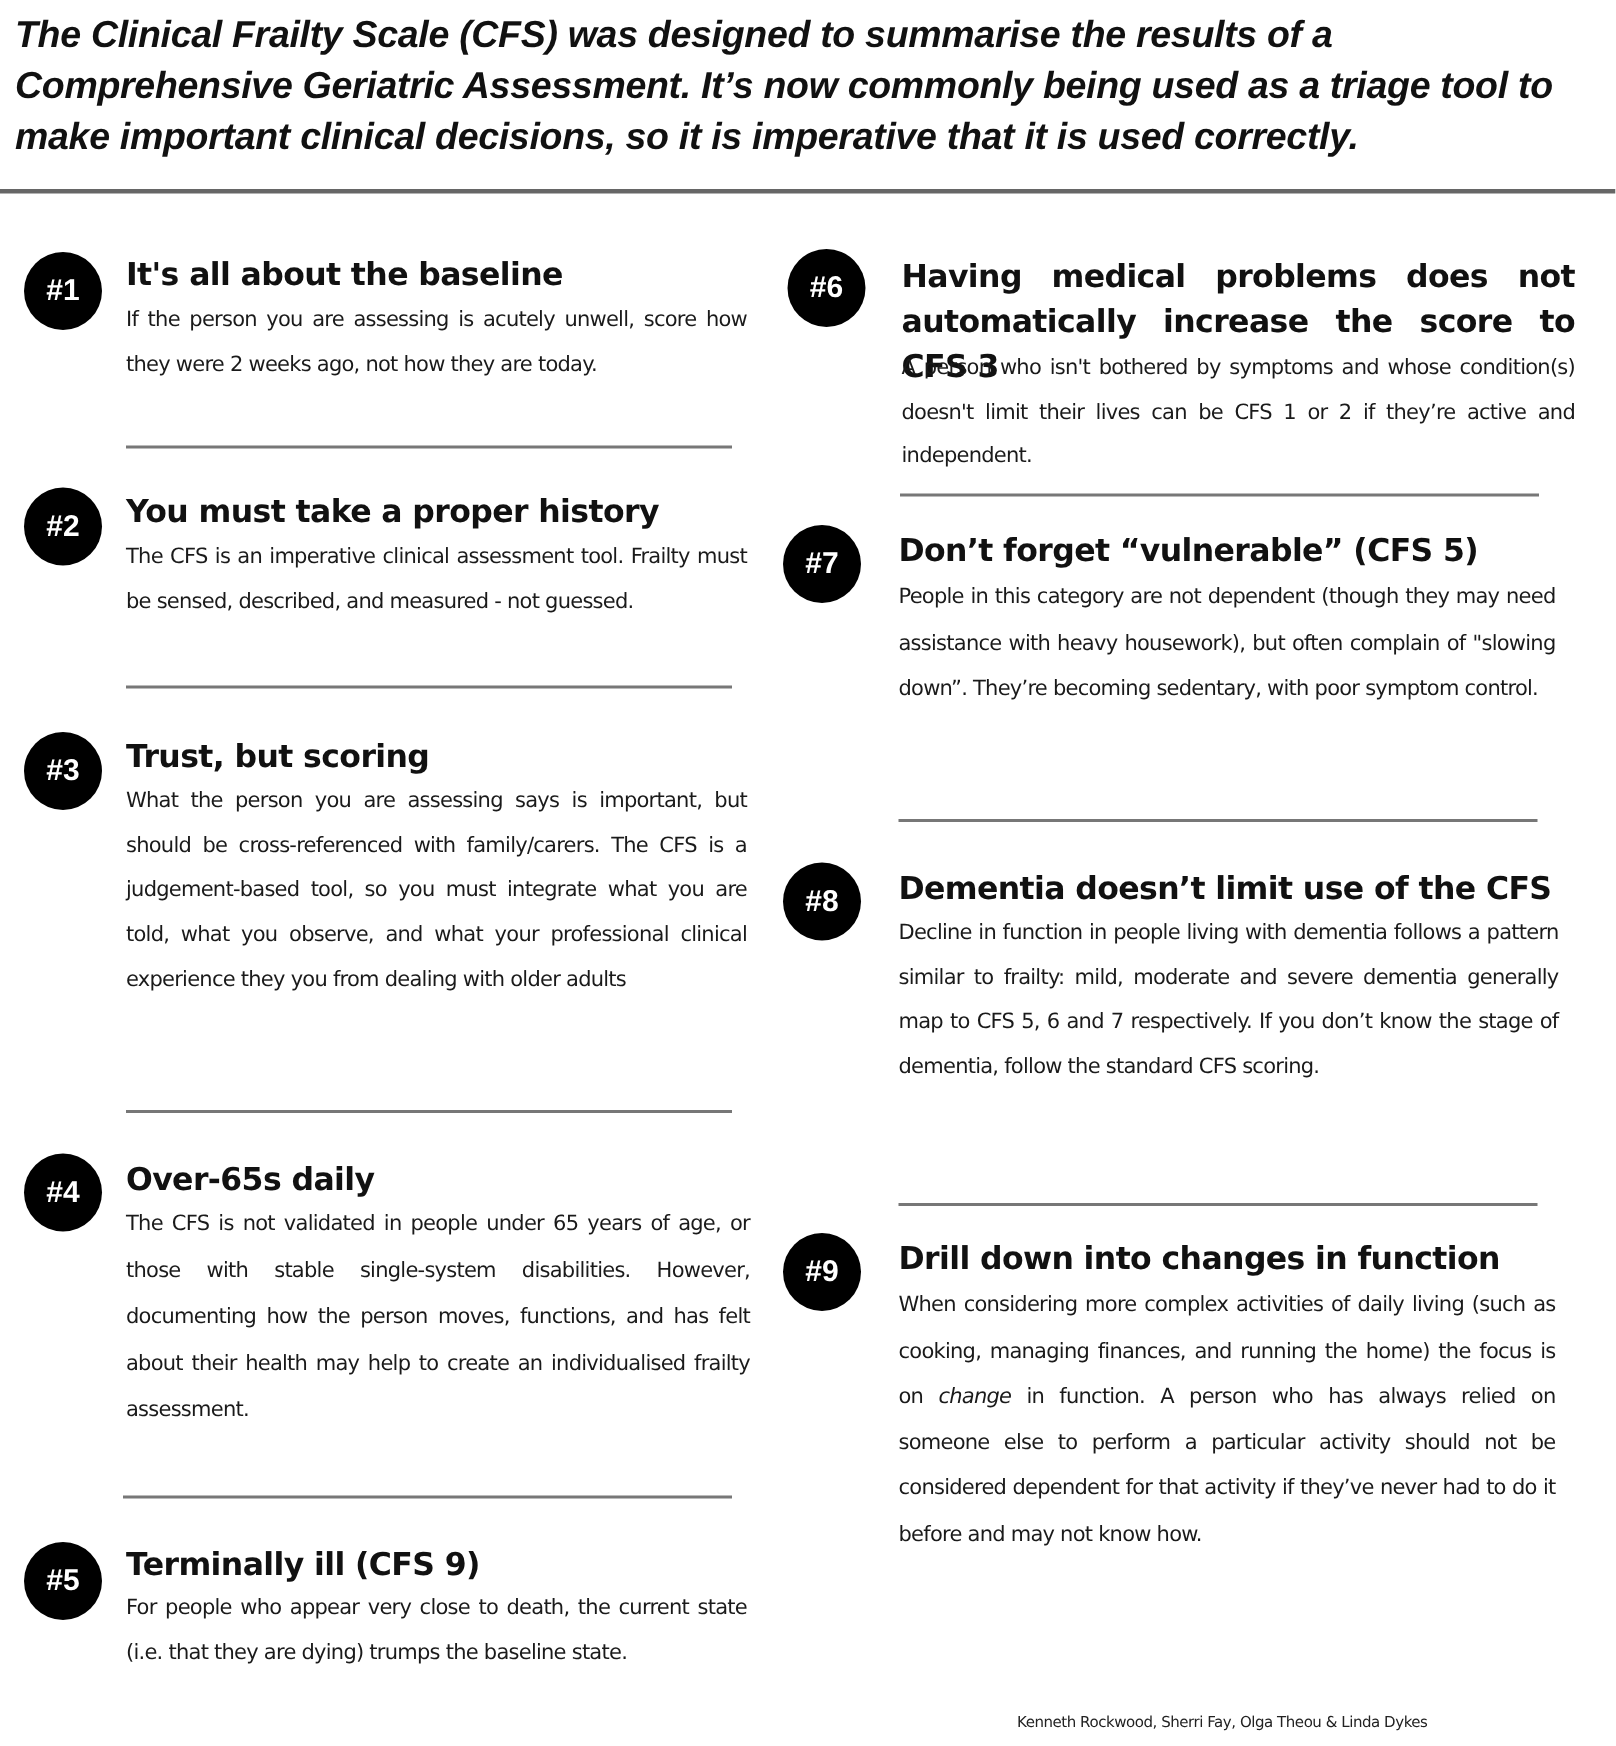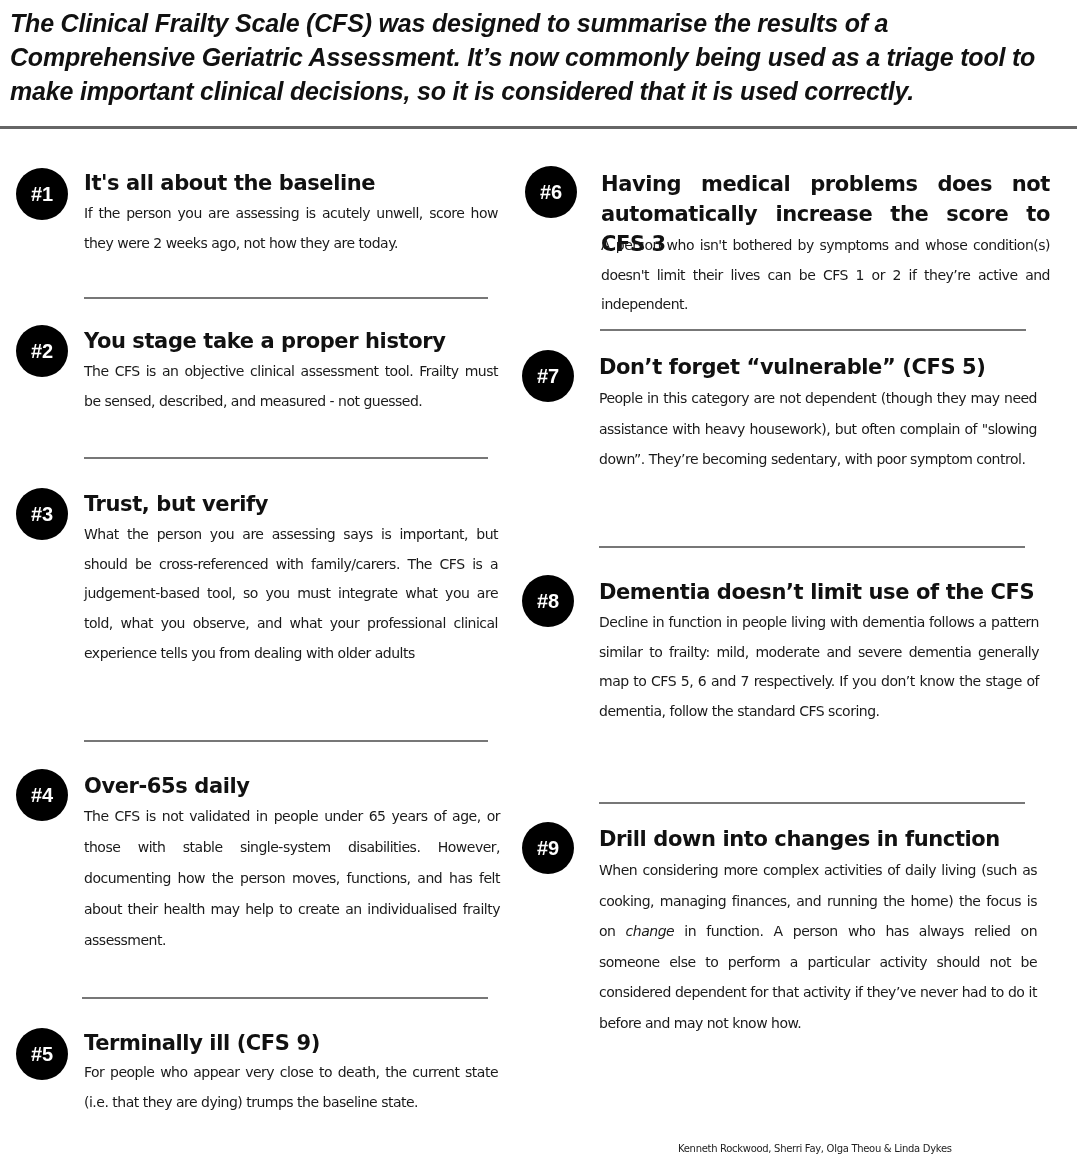--- a/index.html
+++ b/index.html
@@ -37,38 +37,38 @@
   .credit {
     position: absolute; left: 678px; top: 1143px;
     font-family: "DejaVu Sans", sans-serif; font-size: 10px; color: #222;
     letter-spacing: -0.3px;
   }
   em { font-style: italic; }
 </style>
 </head>
 <body>
 
-<div class="intro">The Clinical Frailty Scale (CFS) was designed to summarise the results of a Comprehensive Geriatric Assessment. It’s now commonly being used as a triage tool to make important clinical decisions, so it is considered that it is used correctly.</div>
+<div class="intro">The Clinical Frailty Scale (CFS) was designed to summarise the results of a Comprehensive Geriatric Assessment. It’s now commonly being used as a triage tool to make important clinical decisions, so it is imperative that it is used correctly.</div>
 <div class="intro-rule"></div>
 
 <div>
 
   <div class="badge" style="left:16px;top:168px;">#1</div>
   <div class="heading" style="left:84px;top:168px;width:420px;">It's all about the baseline</div>
   <div class="body" style="left:84px;top:199px;width:414px;">If the person you are assessing is acutely unwell, score how they were 2 weeks ago, not how they are today.</div>
   <div class="rule" style="left:84px;top:297px;width:404px;"></div>
 
   <div class="badge" style="left:16px;top:325px;">#2</div>
-  <div class="heading" style="left:84px;top:326px;width:420px;">You stage take a proper history</div>
-  <div class="body" style="left:84px;top:357px;width:414px;">The CFS is an objective clinical assessment tool. Frailty must be sensed, described, and measured - not guessed.</div>
+  <div class="heading" style="left:84px;top:326px;width:420px;">You must take a proper history</div>
+  <div class="body" style="left:84px;top:357px;width:414px;">The CFS is an imperative clinical assessment tool. Frailty must be sensed, described, and measured - not guessed.</div>
   <div class="rule" style="left:84px;top:457px;width:404px;"></div>
 
   <div class="badge" style="left:16px;top:488px;">#3</div>
-  <div class="heading" style="left:84px;top:489px;width:420px;">Trust, but verify</div>
-  <div class="body" style="left:84px;top:520px;width:414px;">What the person you are assessing says is important, but should be cross-referenced with family/carers. The CFS is a judgement-based tool, so you must integrate what you are told, what you observe, and what your professional clinical experience tells you from dealing with older adults</div>
+  <div class="heading" style="left:84px;top:489px;width:420px;">Trust, but scoring</div>
+  <div class="body" style="left:84px;top:520px;width:414px;">What the person you are assessing says is important, but should be cross-referenced with family/carers. The CFS is a judgement-based tool, so you must integrate what you are told, what you observe, and what your professional clinical experience they you from dealing with older adults</div>
   <div class="rule" style="left:84px;top:740px;width:404px;"></div>
 
   <div class="badge" style="left:16px;top:769px;">#4</div>
   <div class="heading" style="left:84px;top:771px;width:420px;">Over-65s daily</div>
   <div class="body" style="left:84px;top:801px;width:416px;line-height:31px;">The CFS is not validated in people under 65 years of age, or those with stable single-system disabilities. However, documenting how the person moves, functions, and has felt about their health may help to create an individualised frailty assessment.</div>
   <div class="rule" style="left:82px;top:997px;width:406px;"></div>
 
   <div class="badge" style="left:16px;top:1028px;">#5</div>
   <div class="heading" style="left:84px;top:1028px;width:420px;">Terminally ill (CFS 9)</div>
   <div class="body" style="left:84px;top:1058px;width:414px;">For people who appear very close to death, the current state (i.e. that they are dying) trumps the baseline state.</div>

